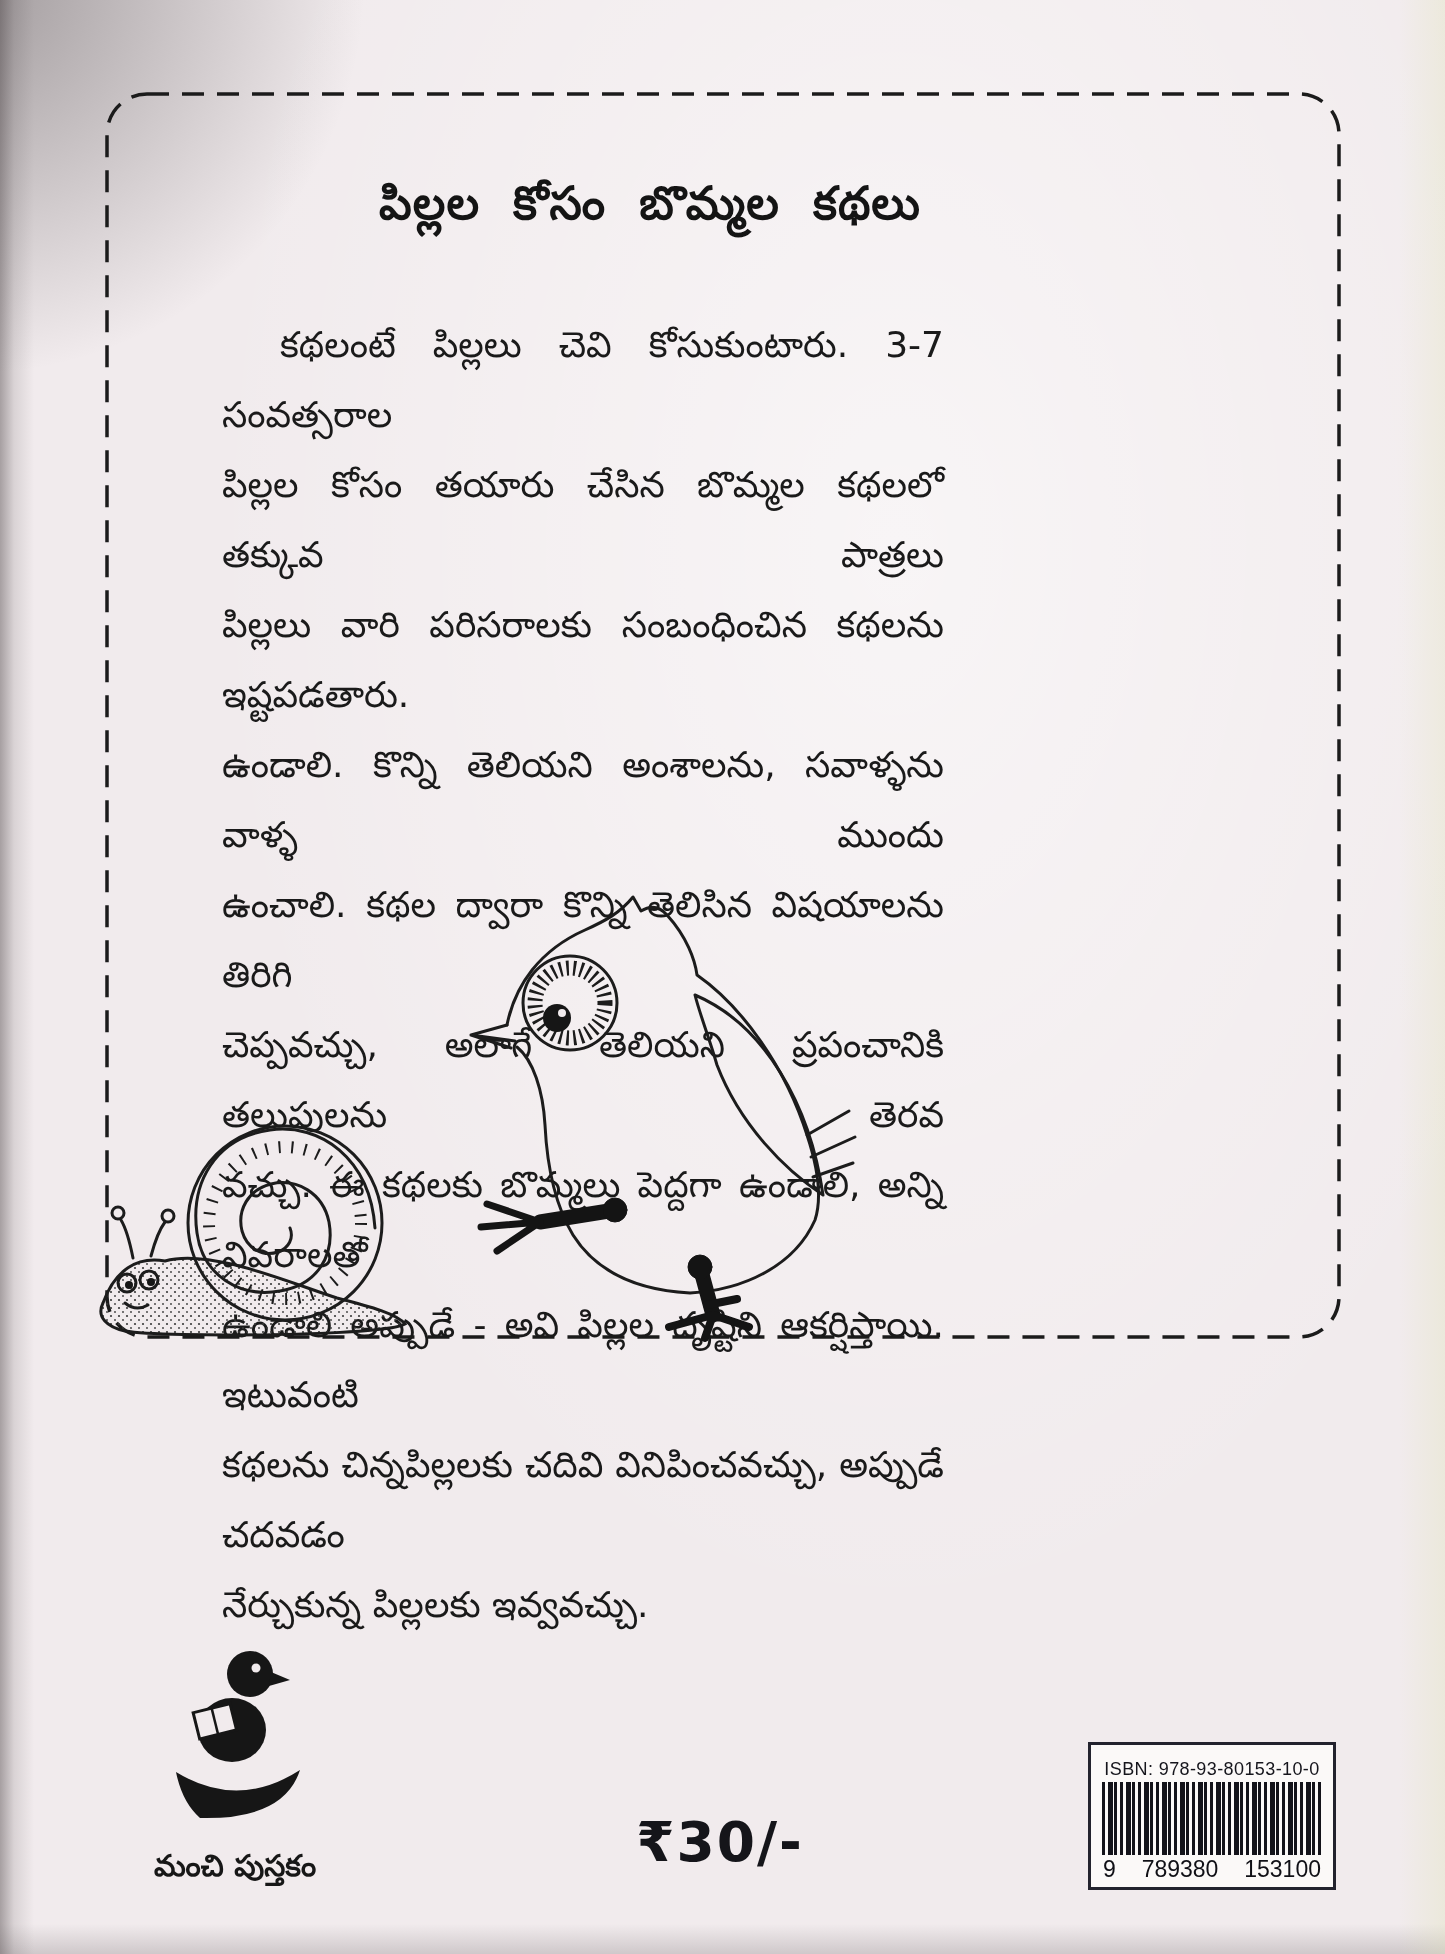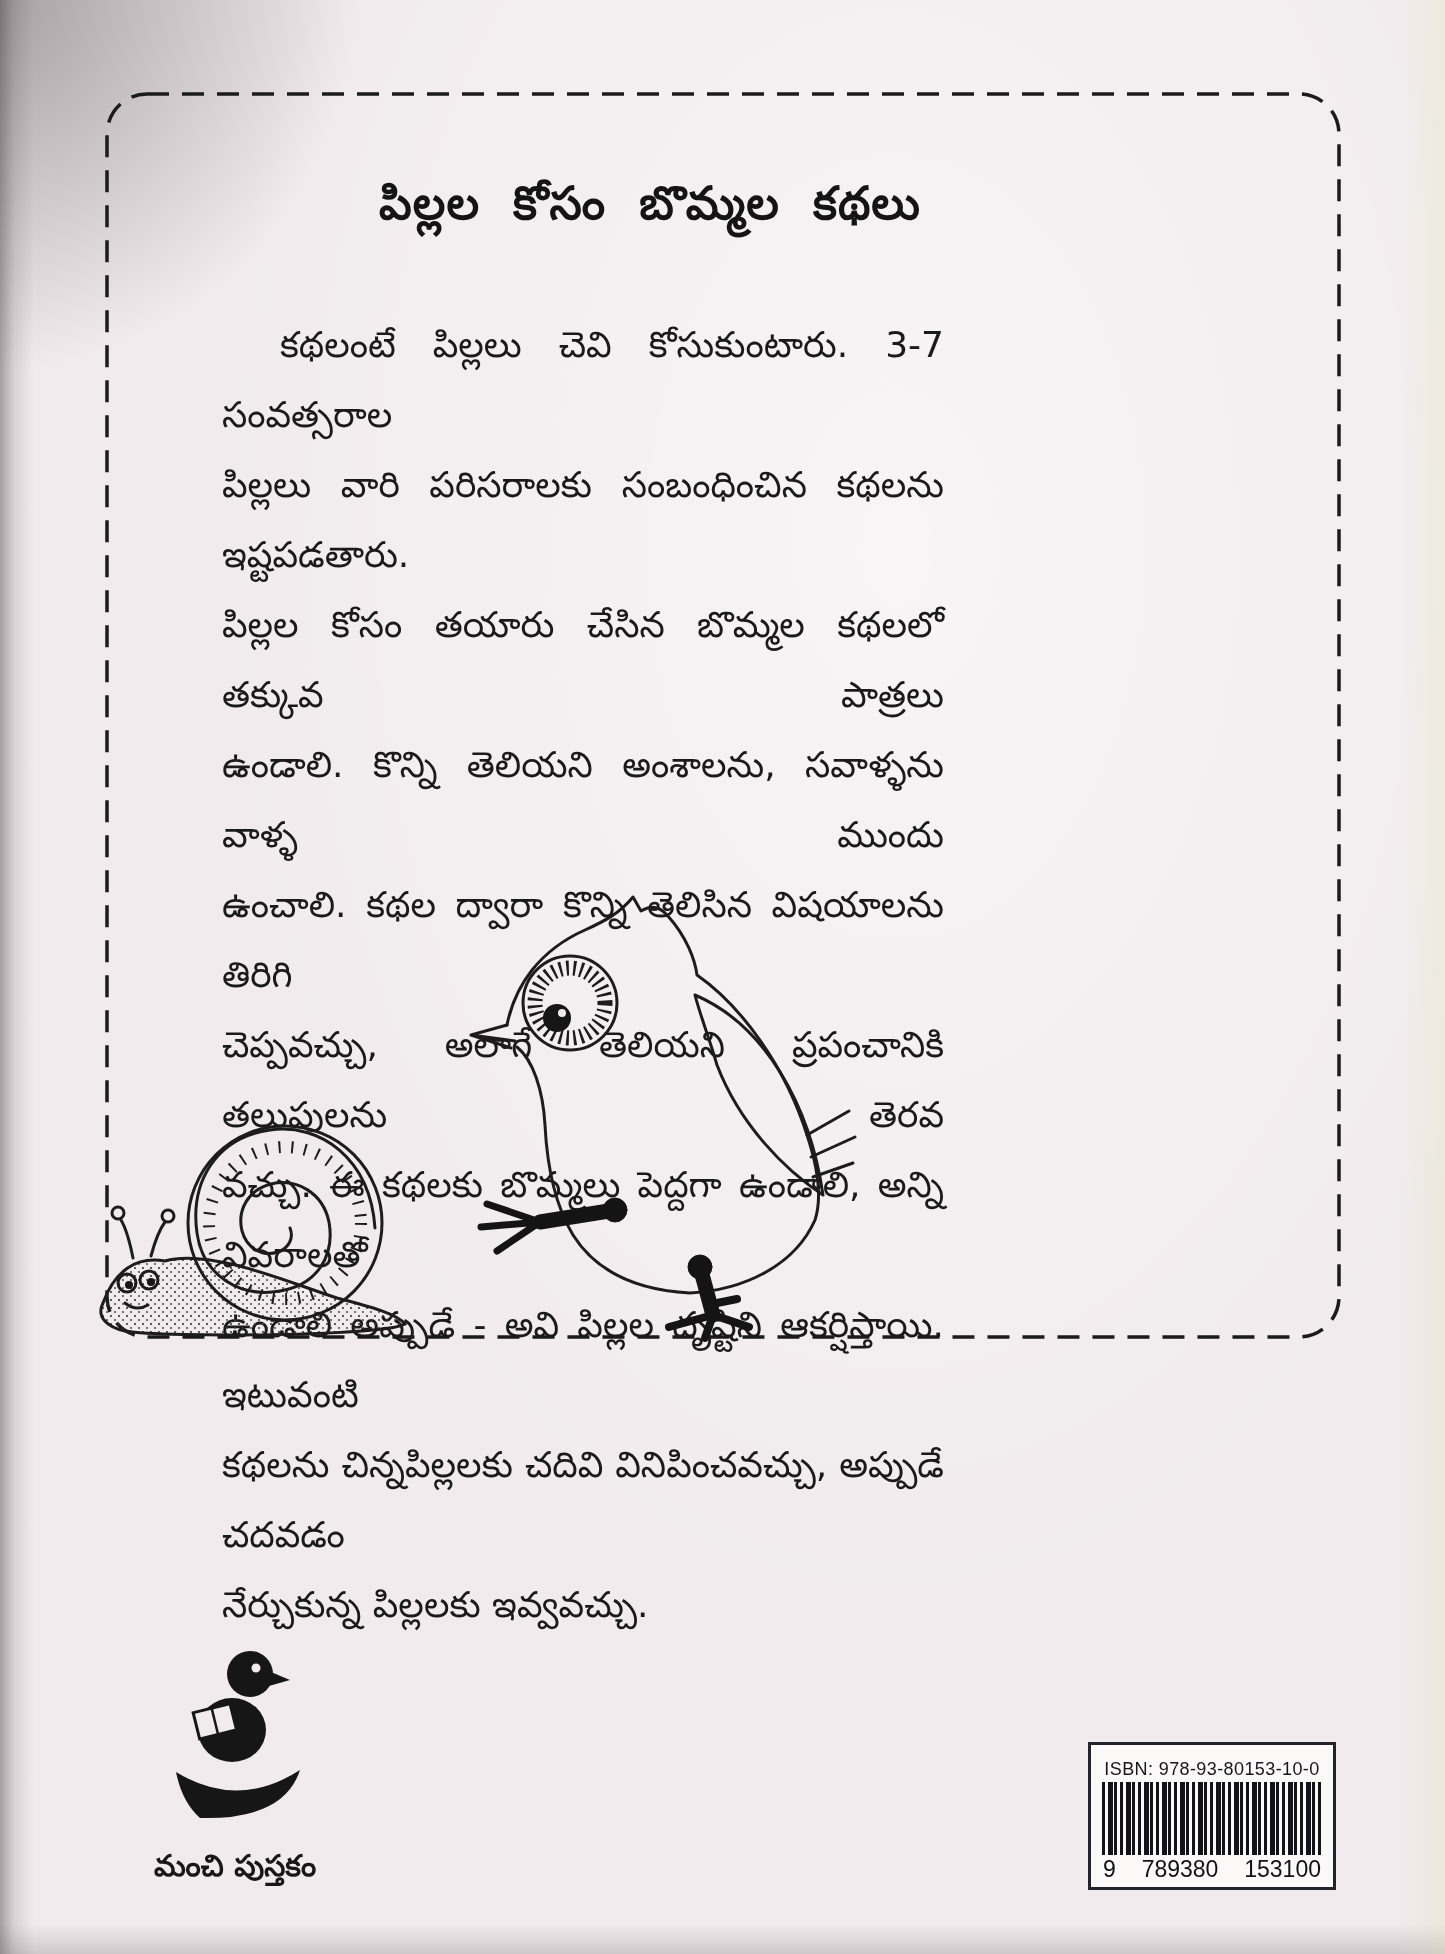--- a/index.html
+++ b/index.html
@@ -73,22 +73,22 @@
 <div class="page">
 
   <svg class="border-svg" viewBox="0 0 1445 1954">
     <rect x="107" y="94" width="1232" height="1243" rx="40" ry="40" fill="none" stroke="#1b1b1b" stroke-width="3.5" stroke-dasharray="22 13"></rect>
   </svg>
 
   <div class="title">పిల్లల కోసం బొమ్మల కథలు</div>
 
   <div class="bodytext">
     <div class="jline first">కథలంటే పిల్లలు చెవి కోసుకుంటారు. 3-7 సంవత్సరాల</div>
+    <div class="jline">పిల్లల కోసం తయారు చేసిన బొమ్మల కథలలో తక్కువ పాత్రలు</div>
     <div class="jline">పిల్లలు వారి పరిసరాలకు సంబంధించిన కథలను ఇష్టపడతారు.</div>
-    <div class="jline">పిల్లల కోసం తయారు చేసిన బొమ్మల కథలలో తక్కువ పాత్రలు</div>
     <div class="jline">ఉండాలి. కొన్ని తెలియని అంశాలను, సవాళ్ళను వాళ్ళ ముందు</div>
     <div class="jline">ఉంచాలి. కథల ద్వారా కొన్ని తెలిసిన విషయాలను తిరిగి</div>
     <div class="jline">చెప్పవచ్చు, అలాగే తెలియని ప్రపంచానికి తలుపులను తెరవ</div>
     <div class="jline">వచ్చు. ఈ కథలకు బొమ్మలు పెద్దగా ఉండాలి, అన్ని వివరాలతో</div>
     <div class="jline">ఉండాలి అప్పుడే - అవి పిల్లల దృష్టిని ఆకర్షిస్తాయి. ఇటువంటి</div>
     <div class="jline">కథలను చిన్నపిల్లలకు చదివి వినిపించవచ్చు, అప్పుడే చదవడం</div>
     <div class="jline last">నేర్చుకున్న పిల్లలకు ఇవ్వవచ్చు.</div>
   </div>
 
   <svg class="owl" viewBox="0 0 430 470">
@@ -138,20 +138,21 @@
     <circle cx="98" cy="56" r="4.5" fill="#f1ebed"></circle>
     <path d="M113 60 L132 68 L111 74 Z" fill="#161616"></path>
     <g transform="rotate(-14 56 110)">
       <rect x="38" y="96" width="38" height="27" fill="#f1ebed" stroke="#161616" stroke-width="3"></rect>
       <path d="M57 96 L57 123" stroke="#161616" stroke-width="2.5" fill="none"></path>
     </g>
   </svg>
 
   <div class="publisher">మంచి పుస్తకం</div>
 
+  <div class="price">₹30/-</div>
 
   <div class="barcode">
     <div class="isbn">ISBN: 978-93-80153-10-0</div>
     <div class="bars"></div>
     <div class="digits">
       <span>9</span>
       <span>789380</span>
       <span>153100</span>
     </div>
   </div>

